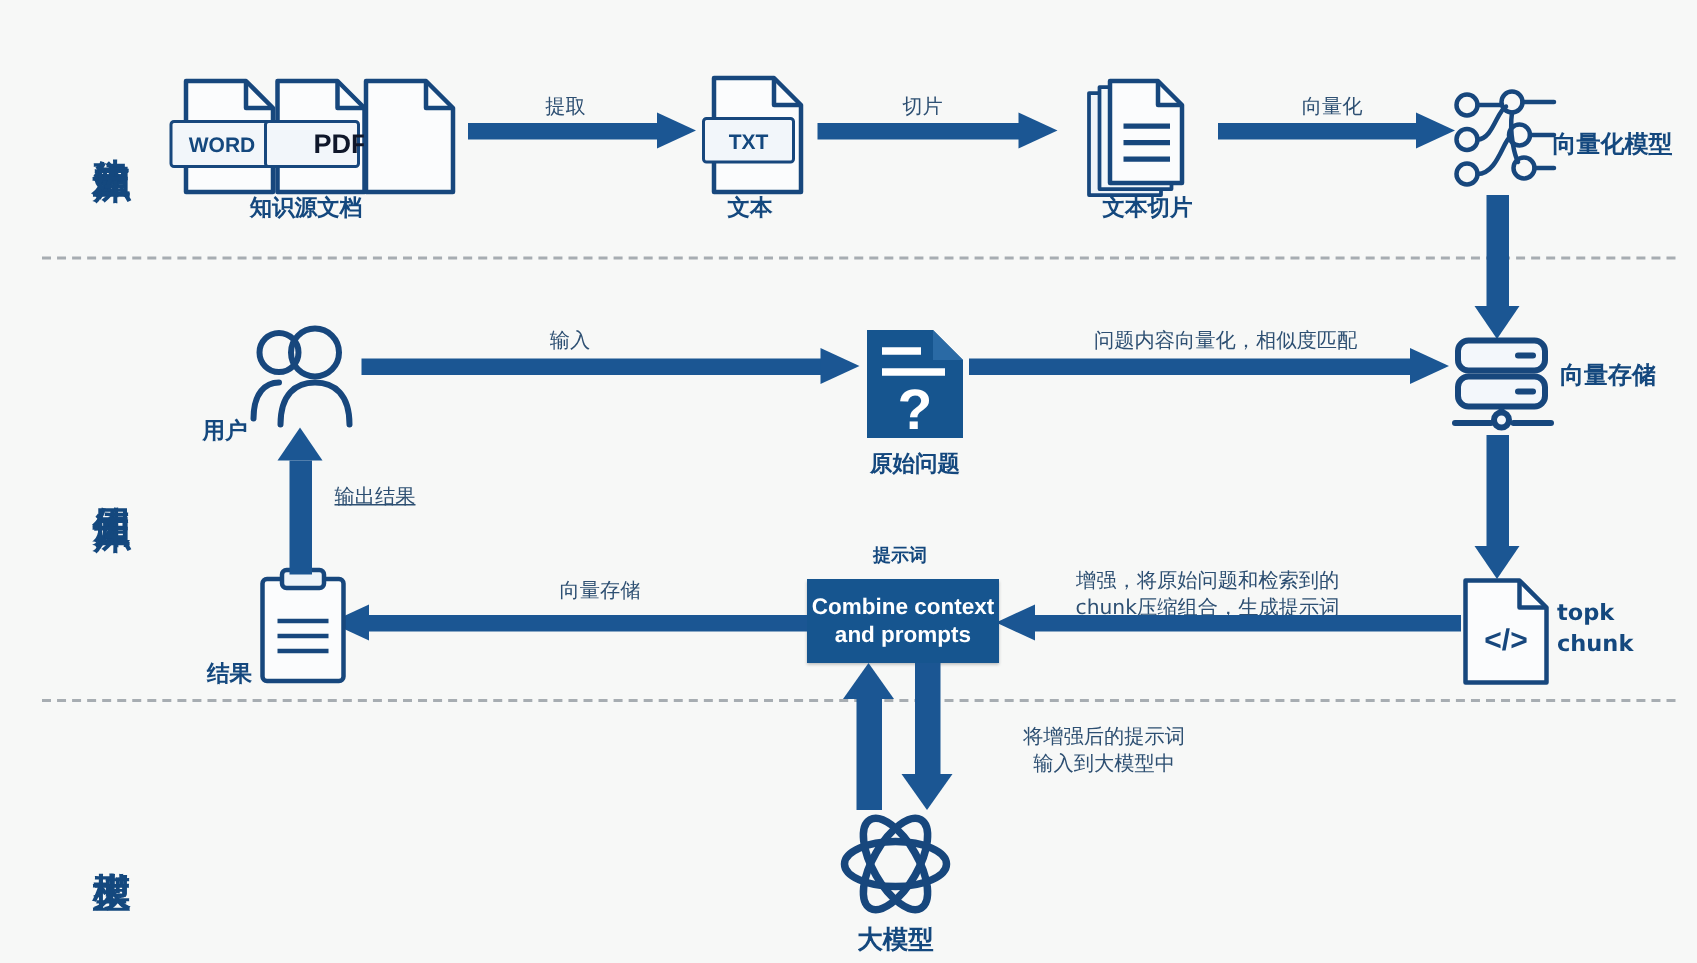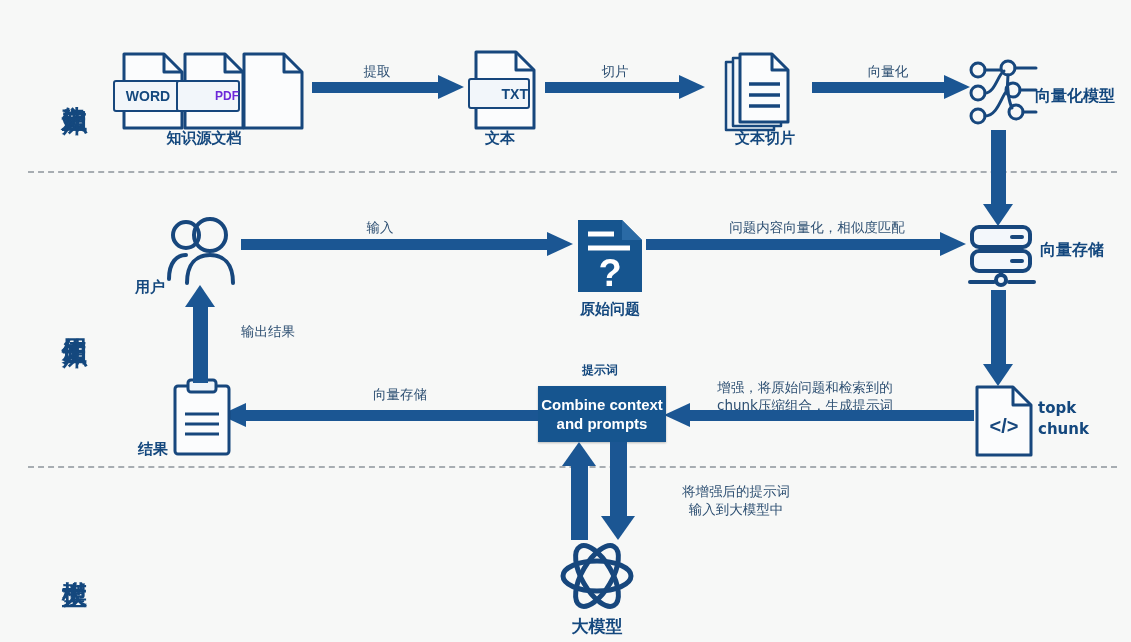--- a/index.html
+++ b/index.html
@@ -99,21 +99,21 @@
     <span style="color:#14487e;font-weight:bold;font-size:14px;font-family:'Liberation Sans',sans-serif;">WORD</span>
   </div>
 
   <div class="abs" style="left:183px;top:52px;">
     <svg width="62" height="78" viewBox="0 0 62 78">
       <path d="M2 2 H42 L60 20 V76 H2 Z" fill="#fbfcfd" stroke="#17477d" stroke-width="3" stroke-linejoin="round"></path>
       <path d="M42 2 L42 20 L60 20" fill="none" stroke="#17477d" stroke-width="3" stroke-linejoin="round"></path>
     </svg>
   </div>
   <div class="abs" style="left:176px;top:80px;width:60px;height:28px;background:#f2f6fa;border:2px solid #17477d;border-radius:3px;display:flex;align-items:center;justify-content:center;">
-    <span style="color:#6d28d9;font-weight:bold;font-size:12px;font-family:'Liberation Sans',sans-serif;margin-left:38px;">PDF</span>
+    <span style="color:#0f172a;font-weight:bold;font-size:18px;font-family:'Liberation Sans',sans-serif;margin-left:38px;">PDF</span>
   </div>
 
   <div class="abs" style="left:242px;top:52px;">
     <svg width="62" height="78" viewBox="0 0 62 78">
       <path d="M2 2 H42 L60 20 V76 H2 Z" fill="#fbfcfd" stroke="#17477d" stroke-width="3" stroke-linejoin="round"></path>
       <path d="M42 2 L42 20 L60 20" fill="none" stroke="#17477d" stroke-width="3" stroke-linejoin="round"></path>
     </svg>
   </div>
 
   <div class="cap" style="left:114px;top:129px;width:180px;">知识源文档</div>
@@ -123,21 +123,21 @@
     <div class="shaft" style="left:0;top:7px;width:128px;height:11px;"></div>
     <div class="head" style="left:126px;top:0;border-top:12px solid transparent;border-bottom:12px solid transparent;border-left:26px solid #1b5693;"></div>
   </div>
 
   <div class="abs" style="left:474px;top:50px;">
     <svg width="62" height="80" viewBox="0 0 62 80">
       <path d="M2 2 H42 L60 20 V78 H2 Z" fill="#fbfcfd" stroke="#17477d" stroke-width="3" stroke-linejoin="round"></path>
       <path d="M42 2 L42 20 L60 20" fill="none" stroke="#17477d" stroke-width="3" stroke-linejoin="round"></path>
     </svg>
   </div>
-  <div class="abs" style="left:468px;top:78px;width:58px;height:27px;background:#f2f6fa;border:2px solid #17477d;border-radius:3px;display:flex;align-items:center;justify-content:flex-end;">
+  <div class="abs" style="left:468px;top:78px;width:58px;height:27px;background:#f2f6fa;border:2px solid #17477d;border-radius:3px;display:flex;align-items:center;justify-content:center;">
     <span style="color:#14487e;font-weight:bold;font-size:14px;font-family:'Liberation Sans',sans-serif;">TXT</span>
   </div>
   <div class="cap" style="left:455px;top:129px;width:90px;">文本</div>
 
   <div class="arrow-text" style="left:555px;top:62px;width:120px;">切片</div>
   <div class="ar" style="left:545px;top:75px;width:160px;height:24px;">
     <div class="shaft" style="left:0;top:7px;width:136px;height:11px;"></div>
     <div class="head" style="left:134px;top:0;border-top:12px solid transparent;border-bottom:12px solid transparent;border-left:26px solid #1b5693;"></div>
   </div>
 
@@ -279,21 +279,21 @@
       <line x1="13" y1="46" x2="47" y2="46" stroke="#17477d" stroke-width="3"></line>
       <line x1="13" y1="56" x2="47" y2="56" stroke="#17477d" stroke-width="3"></line>
     </svg>
   </div>
   <div class="cap" style="left:126px;top:440px;width:54px;">结果</div>
 
   <div class="ar" style="left:177px;top:285px;width:52px;height:98px;">
     <div class="shaft" style="left:16px;top:22px;width:15px;height:76px;"></div>
     <div class="head" style="left:8px;top:0;border-left:15px solid transparent;border-right:15px solid transparent;border-bottom:22px solid #1b5693;"></div>
   </div>
-  <div class="arrow-text" style="left:205px;top:322px;width:90px;text-align:right;">输出结果</div>
+  <div class="arrow-text" style="left:205px;top:322px;width:90px;text-align:center;text-decoration:underline;">输出结果</div>
 
   <div class="ar" style="left:556px;top:442px;width:50px;height:98px;">
     <div class="shaft" style="left:15px;top:22px;width:17px;height:76px;"></div>
     <div class="head" style="left:6px;top:0;border-left:17px solid transparent;border-right:17px solid transparent;border-bottom:24px solid #1b5693;"></div>
   </div>
 
   <div class="ar" style="left:596px;top:442px;width:50px;height:98px;">
     <div class="shaft" style="left:14px;top:0;width:17px;height:76px;"></div>
     <div class="head" style="left:5px;top:74px;border-left:17px solid transparent;border-right:17px solid transparent;border-top:24px solid #1b5693;"></div>
   </div>

